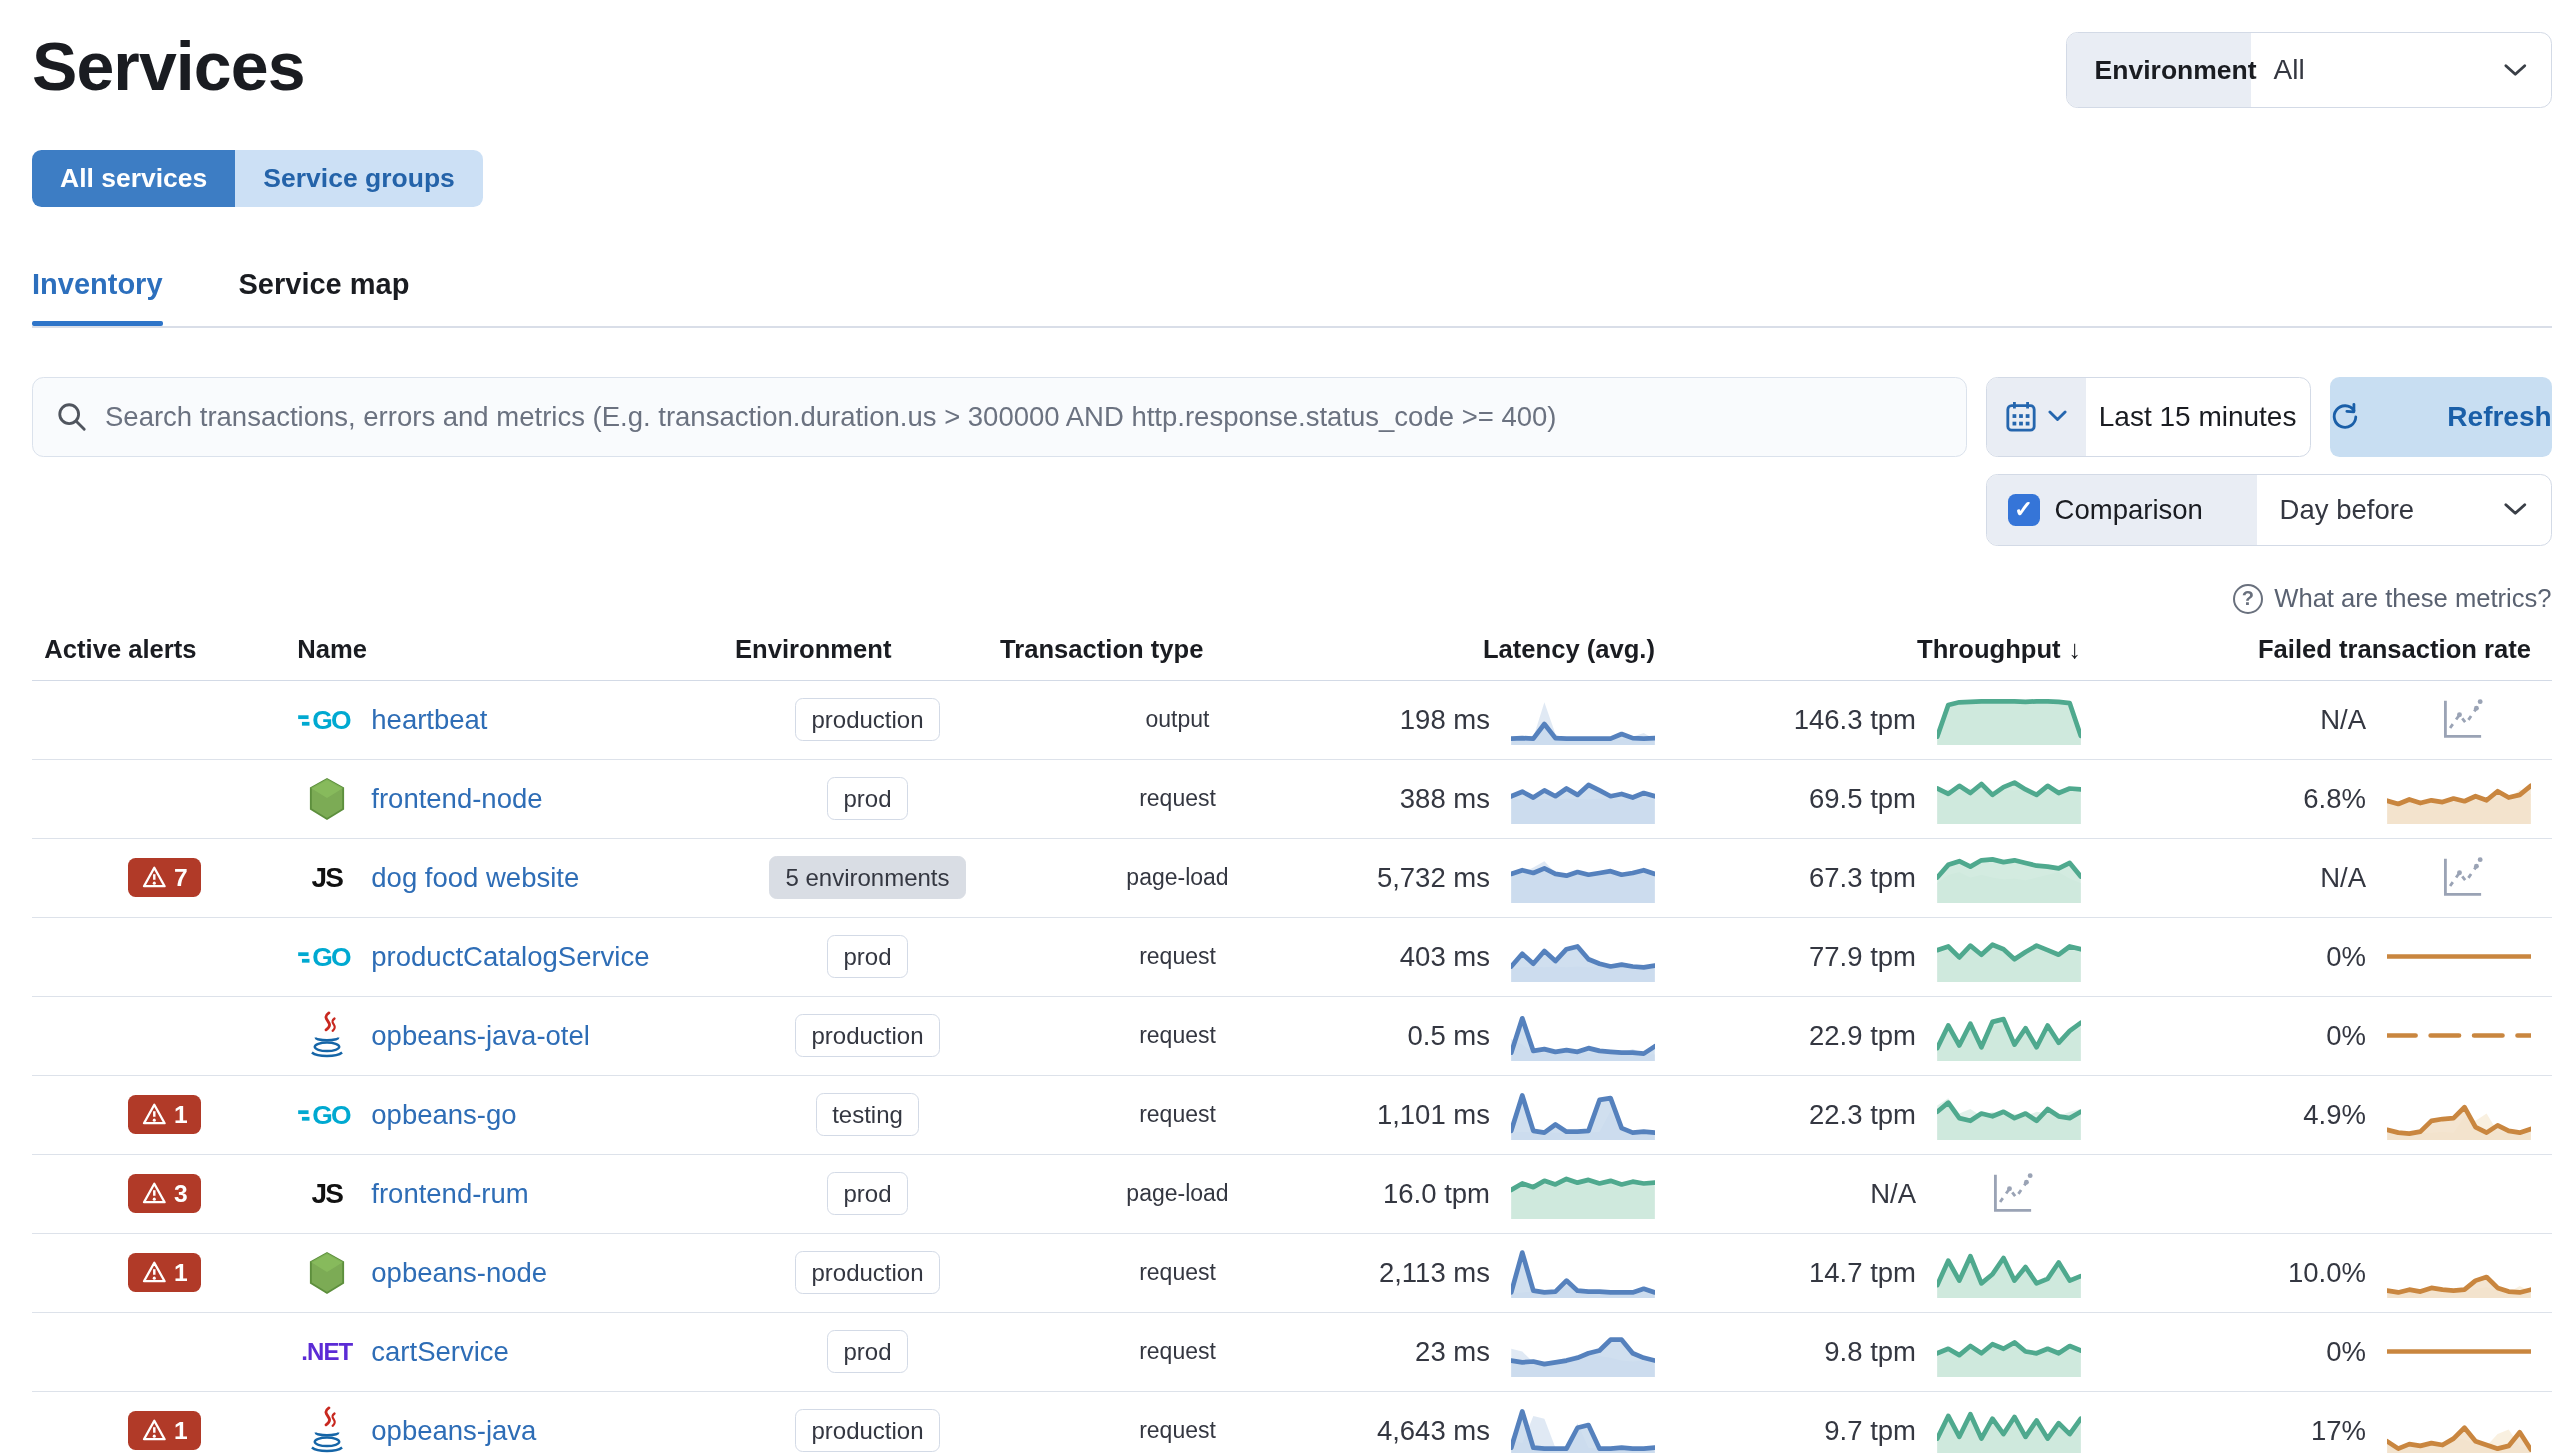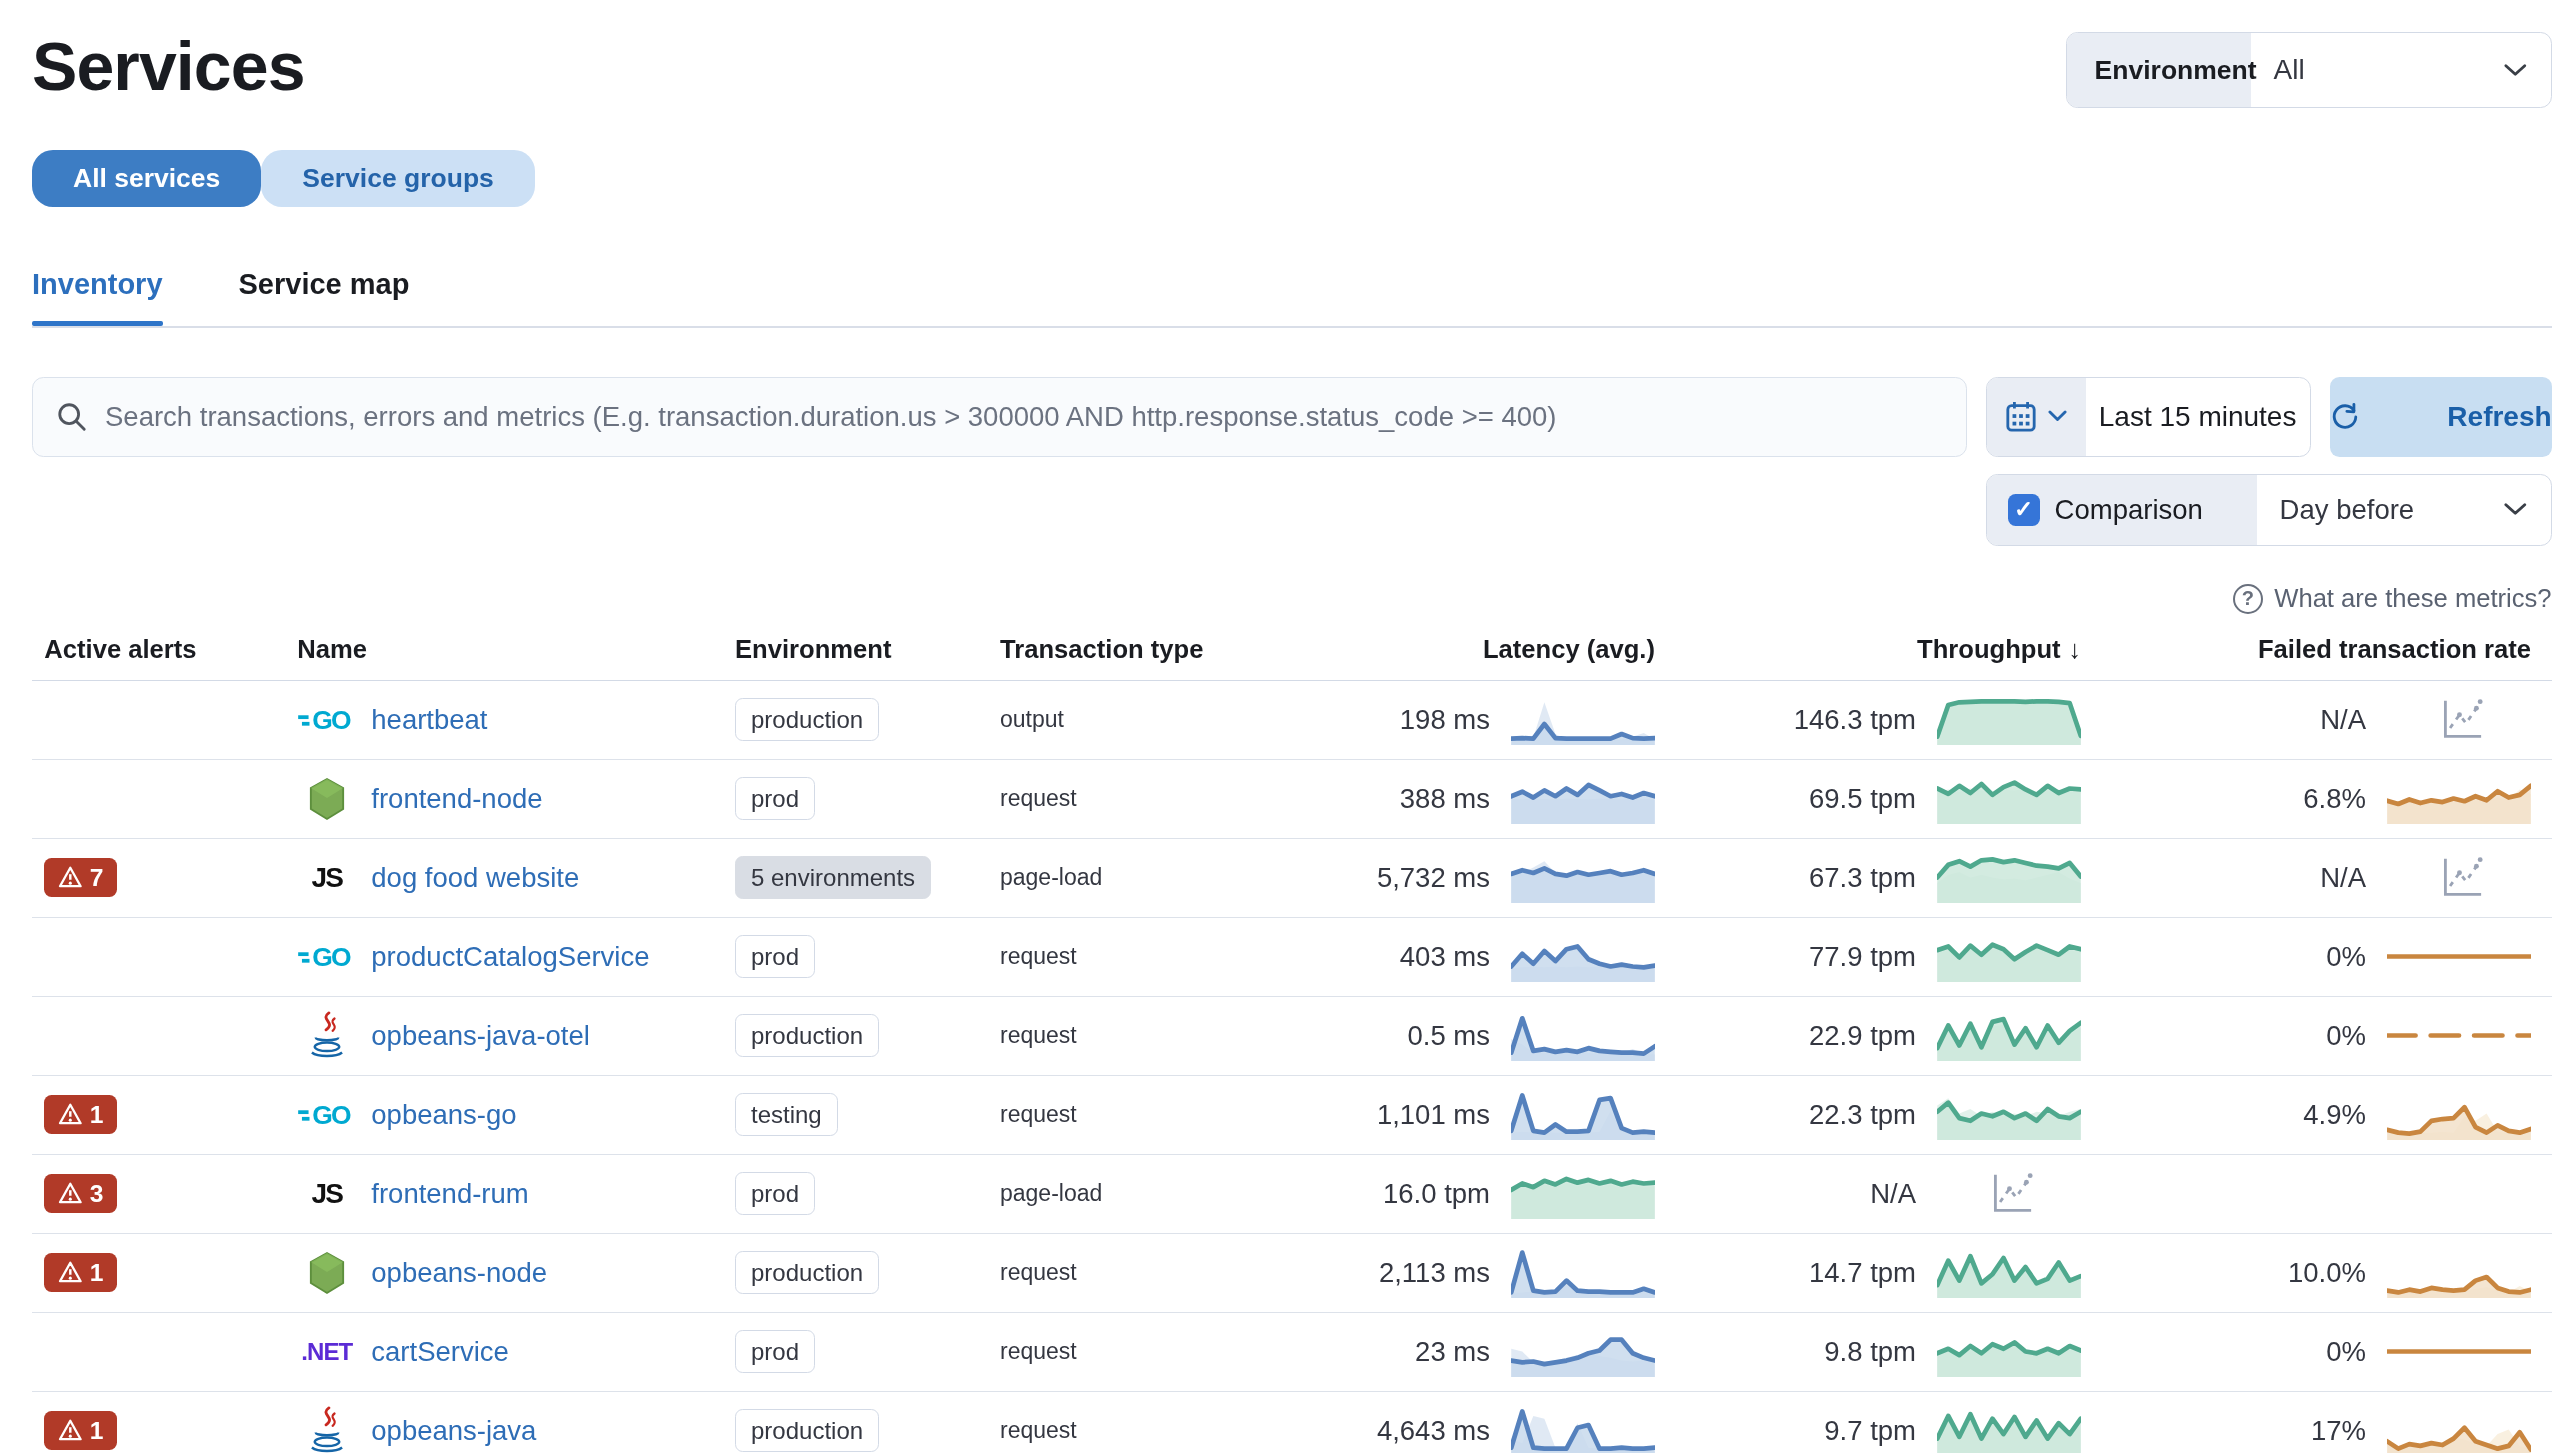--- a/index.html
+++ b/index.html
@@ -12,21 +12,21 @@
   h1[data-name="page-title"] { font-size:68px; font-weight:700; color:#1a1c21; letter-spacing:-0.9px; }
   .ctl { display:flex; align-items:stretch; border:1.9px solid #d3dae6; border-radius:11.4px; overflow:hidden; background:#fff; }
   .ctl .seg { display:flex; align-items:center; }
   .ctl .seg.gray { background:#e9edf4; }
   .env-ctl { width:486px; height:76px; margin-top:5.7px; }
   .env-ctl .lbl { padding:0 28px; font-size:26.5px; font-weight:600; color:#1a1c21; width:184px; }
   .env-ctl .val { flex:1; padding:0 23px; font-size:28px; justify-content:space-between; }
 
   
   .toggle { display:inline-flex; border-radius:9.5px; overflow:hidden; margin-top:42px; }
-  .tbtn { height:57px; padding:0 41px; display:flex; align-items:center; font-size:26.5px; font-weight:600; cursor:pointer;border-radius:21px; }
+  .tbtn { height:57px; padding:0 28px; display:flex; align-items:center; font-size:26.5px; font-weight:600; cursor:pointer; }
   .tbtn.sel { background:#3d7dc4; color:#fff; }
   .tbtn.unsel { background:#cce0f5; color:#2463a9; }
 
   
   .tabs { display:flex; gap:76px; margin-top:61px; }
   .tab { font-size:29px; font-weight:700; padding-bottom:24.6px; position:relative; cursor:pointer; }
   .tab.sel { color:#2c6fbd; }
   .tab.sel::after { content:""; position:absolute; left:0; right:0; bottom:0; height:4.7px; background:#2e75c9; border-radius:1.9px; }
   .tab.unsel { color:#1a1c21; }
   .tabs-rule { height:1.9px; background:#d9dee8; margin-right:0; }
@@ -56,21 +56,21 @@
   .help-row { display:flex; justify-content:flex-end; margin-top:38px; }
   .help-link { display:flex; align-items:center; gap:11.4px; color:#5a6271; font-size:25.6px; cursor:pointer; }
   .qmark { width:30px; height:30px; border:2.4px solid #69707d; border-radius:50%; display:flex; align-items:center; justify-content:center;
     font-size:20px; font-weight:600; color:#69707d; }
 
   
   .t-head, .t-row { display:grid; grid-template-columns:253px 450px 265px 355px 317px 426px 450px; align-items:center; }
   .t-head { margin-top:21px; padding-bottom:16px; border-bottom:1.9px solid #d3dae6; }
   .th { font-size:25.6px; font-weight:600; color:#1a1c21; }
   .th.num { text-align:right; display:flex; justify-content:flex-end; align-items:center; gap:7.6px; }
-  .t-row { height:79px; border-bottom:1.9px solid #dde2ea; }
+  .t-row { height:79px; border-bottom:1.9px solid #dde2ea;text-align:center; }
   .t-row:first-child { border-top:none; }
   .cell-alert { padding-left:12.3px; }
   .alert-badge { display:inline-flex; align-items:center; gap:7.6px; background:#b13a28; color:#fff; border-radius:7.6px;
     padding:5.7px 13.3px; font-size:24.6px; font-weight:600; }
   .cell-name { display:flex; align-items:center; gap:15px; padding-left:12.3px; }
   .agent-ic { width:59px; display:flex; justify-content:center; align-items:center; }
   .svc-link { color:#2e6db6; font-size:27.5px; font-weight:500; text-decoration:none; cursor:pointer; }
   .badge { display:inline-block; font-size:24px; color:#343741; border-radius:7.6px; padding:6.6px 15px; }
   .badge.outline { background:#fff; border:1.9px solid #d3dae6; }
   .badge.filled { background:#d9dde4; border:1.9px solid #d9dde4; }

